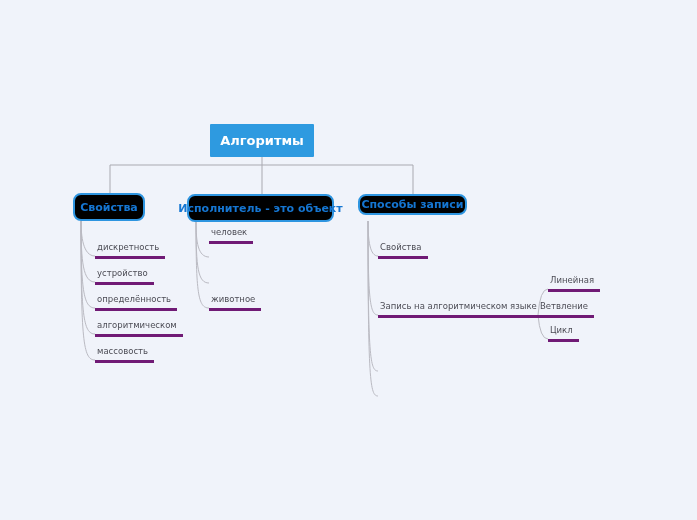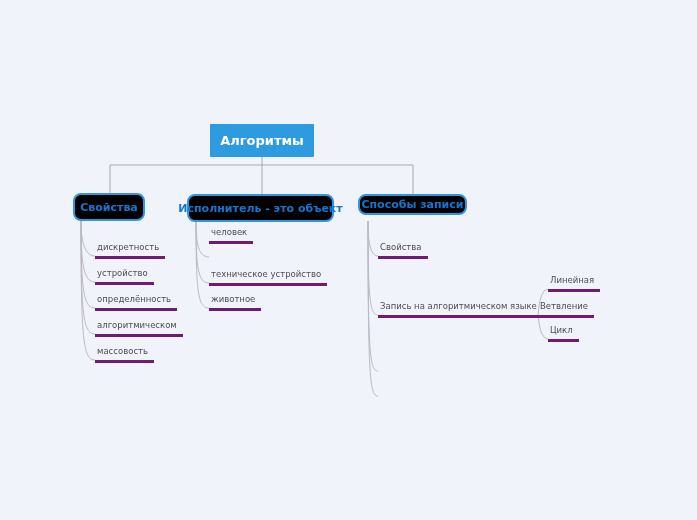--- a/index.html
+++ b/index.html
@@ -95,21 +95,20 @@
   <div class="branch-node" style="left:187px;top:194px;width:147px;height:28px">Исполнитель - это объект</div>
   <div class="branch-node" style="left:358px;top:194px;width:109px;height:21px">Способы записи</div>
 
   <span class="leaf" style="left:95px;top:241px">дискретность</span>
   <span class="leaf" style="left:95px;top:267px">устройство</span>
   <span class="leaf" style="left:95px;top:293px">определённость</span>
   <span class="leaf" style="left:95px;top:319px">алгоритмическом</span>
   <span class="leaf" style="left:95px;top:345px">массовость</span>
 
   <span class="leaf" style="left:209px;top:226px">человек</span>
-  <span class="leaf" style="left:209px;top:268px">техническое устройство</span>
   <span class="leaf" style="left:209px;top:293px">животное</span>
 
   <span class="leaf" style="left:378px;top:241px">Свойства</span>
   <span class="leaf leaf-fixed" style="left:378px;top:300px">Запись на алгоритмическом языке</span>
 
   <span class="leaf" style="left:548px;top:274px">Линейная</span>
   <span class="leaf" style="left:538px;top:300px">Ветвление</span>
   <span class="leaf" style="left:548px;top:324px">Цикл</span>
 
 </div>

